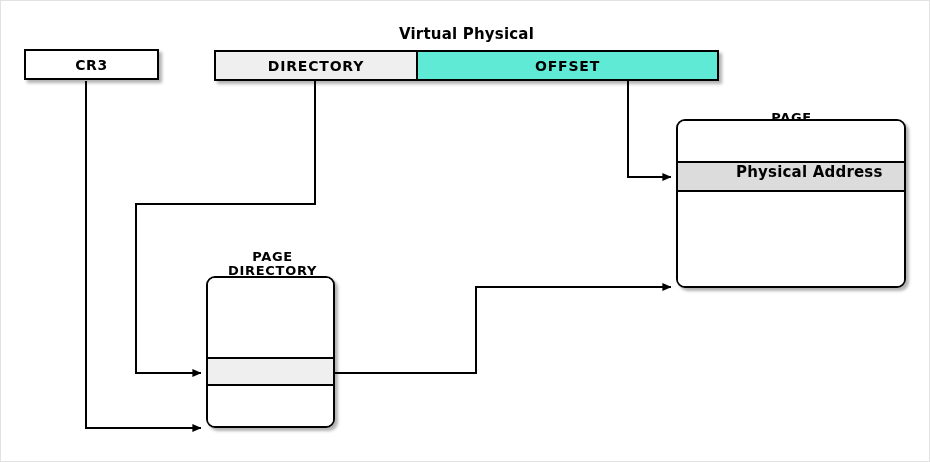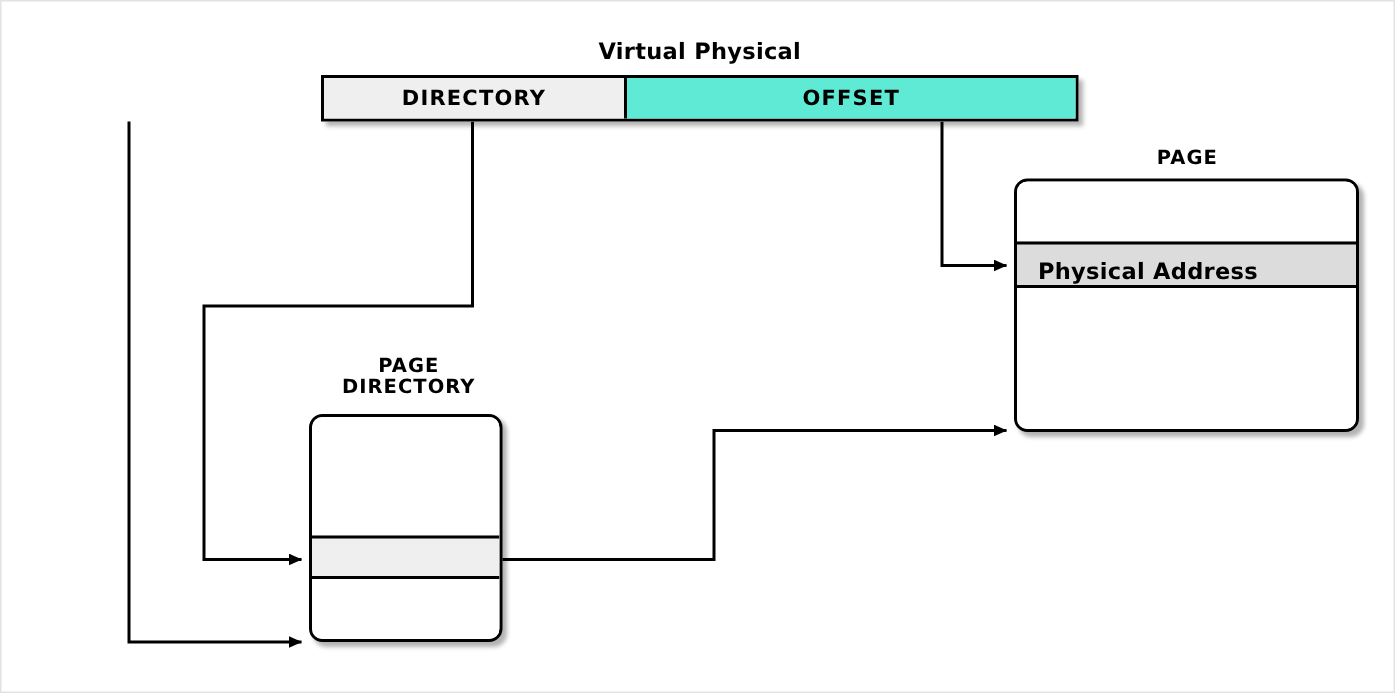--- a/index.html
+++ b/index.html
@@ -62,22 +62,23 @@
     height: 100%;
   }
   .vaseg.dir { width: 202px; background: #efefef; border-right: 2px solid #000; }
   .vaseg.off { flex: 1; background: #5eead4; }
 
   
   .memblock { overflow: hidden; }
   .memrow {
     box-sizing: border-box;
     display: flex;
-    align-items: flex-end;
+    align-items: flex-start;
     background: #ffffff;
+    padding-left: 44px;
   }
   .memrow.band {
     border-top: 2px solid #000;
     border-bottom: 2px solid #000;
   }
   .memrow.hl-dark { background: #dcdcdc; }
   .memrow.hl-light { background: #efefef; }
   .memrow .cell {
     font-size: 15px;
     font-weight: bold;
@@ -89,20 +90,21 @@
   
   .caption {
     position: absolute;
     text-align: center;
     font-size: 13px;
     font-weight: bold;
     letter-spacing: 0.7px;
     color: #000;
     line-height: 14px;
     white-space: pre-line;
+    margin-top: 12px;
   }
   .title {
     position: absolute;
     text-align: center;
     font-size: 15px;
     font-weight: bold;
     color: #000;
     letter-spacing: 0.2px;
   }
 </style>
@@ -120,20 +122,23 @@
 
     <path d="M85,80 L85,427 L200,427" fill="none" stroke="#000000" stroke-width="2" marker-end="url(#arrowhead)"></path>
 
     <path d="M314,80 L314,203 L135,203 L135,372 L200,372" fill="none" stroke="#000000" stroke-width="2" marker-end="url(#arrowhead)"></path>
 
     <path d="M334,372 L475,372 L475,286 L670,286" fill="none" stroke="#000000" stroke-width="2" marker-end="url(#arrowhead)"></path>
 
     <path d="M627,80 L627,176 L670,176" fill="none" stroke="#000000" stroke-width="2" marker-end="url(#arrowhead)"></path>
   </svg>
 
+  <div class="node sq simplebox" style="left:23px; top:48px; width:135px; height:31px;">
+    <span>CR3</span>
+  </div>
 
   <div class="title" style="left:313px; top:24px; width:305px;">Virtual Physical</div>
 
   <div class="node sq vabar" style="left:213px; top:49px; width:505px; height:31px;">
     <div class="vaseg dir">DIRECTORY</div>
     <div class="vaseg off">OFFSET</div>
   </div>
 
   <div class="caption" style="left:209px; top:237px; width:125px;">PAGE
 DIRECTORY</div>

